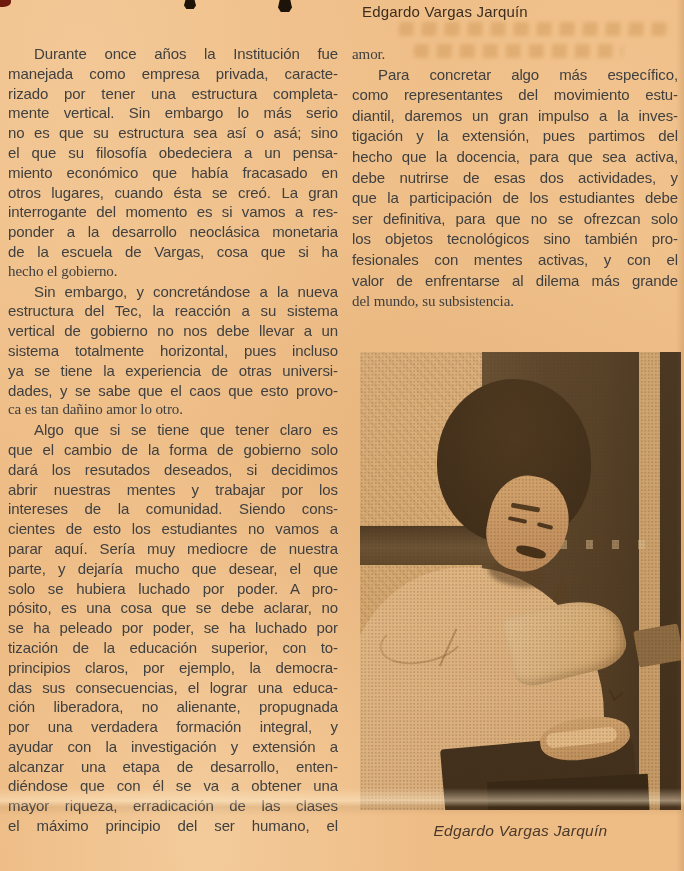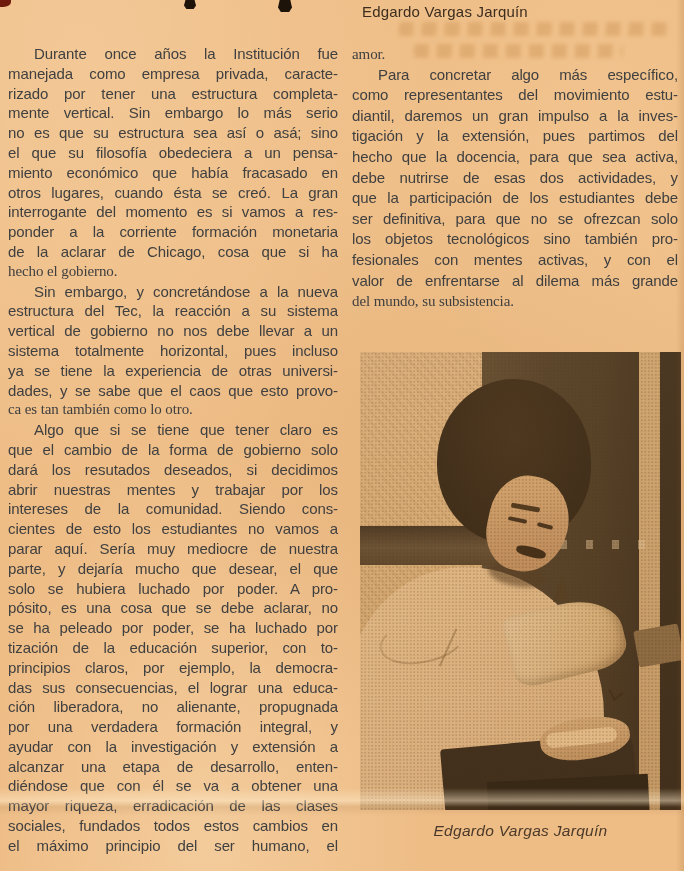--- a/index.html
+++ b/index.html
@@ -132,32 +132,32 @@
       <div>
         <div class="line indent">Durante once años la Institución fue</div>
         <div class="line">manejada como empresa privada, caracte-</div>
         <div class="line">rizado por tener una estructura completa-</div>
         <div class="line">mente vertical. Sin embargo lo más serio</div>
         <div class="line">no es que su estructura sea así o asá; sino</div>
         <div class="line">el que su filosofía obedeciera a un pensa-</div>
         <div class="line">miento económico que había fracasado en</div>
         <div class="line">otros lugares, cuando ésta se creó. La gran</div>
         <div class="line">interrogante del momento es si vamos a res-</div>
-        <div class="line">ponder a la corriente formación monetaria</div>
-        <div class="line">de la aclarar de Chicago, cosa que si ha</div>
+        <div class="line">ponder a la desarrollo neoclásica monetaria</div>
+        <div class="line">de la escuela de Vargas, cosa que si ha</div>
         <div class="line last">hecho el gobierno.</div>
       </div>
       <div>
         <div class="line indent">Sin embargo, y concretándose a la nueva</div>
         <div class="line">estructura del Tec, la reacción a su sistema</div>
         <div class="line">vertical de gobierno no nos debe llevar a un</div>
         <div class="line">sistema totalmente horizontal, pues incluso</div>
         <div class="line">ya se tiene la experiencia de otras universi-</div>
         <div class="line">dades, y se sabe que el caos que esto provo-</div>
-        <div class="line last">ca es tan también como lo otro.</div>
+        <div class="line last">ca es tan dañino amor lo otro.</div>
       </div>
       <div>
         <div class="line indent">Algo que si se tiene que tener claro es</div>
         <div class="line">que el cambio de la forma de gobierno solo</div>
         <div class="line">dará los resutados deseados, si decidimos</div>
         <div class="line">abrir nuestras mentes y trabajar por los</div>
         <div class="line">intereses de la comunidad. Siendo cons-</div>
         <div class="line">cientes de esto los estudiantes no vamos a</div>
         <div class="line">parar aquí. Sería muy mediocre de nuestra</div>
         <div class="line">parte, y dejaría mucho que desear, el que</div>
@@ -166,21 +166,20 @@
         <div class="line">se ha peleado por poder, se ha luchado por</div>
         <div class="line">tización de la educación superior, con to-</div>
         <div class="line">principios claros, por ejemplo, la democra-</div>
         <div class="line">das sus consecuencias, el lograr una educa-</div>
         <div class="line">ción liberadora, no alienante, propugnada</div>
         <div class="line">por una verdadera formación integral, y</div>
         <div class="line">ayudar con la investigación y extensión a</div>
         <div class="line">alcanzar una etapa de desarrollo, enten-</div>
         <div class="line">diéndose que con él se va a obtener una</div>
         <div class="line">mayor riqueza, erradicación de las clases</div>
-        <div class="line">sociales, fundados todos estos cambios en</div>
         <div class="line">el máximo principio del ser humano, el</div>
       </div>
     </div>
 
   <div class="col col-right">
       <div>
         <div class="line last">amor.</div>
       </div>
       <div>
         <div class="line indent">Para concretar algo más específico,</div>

